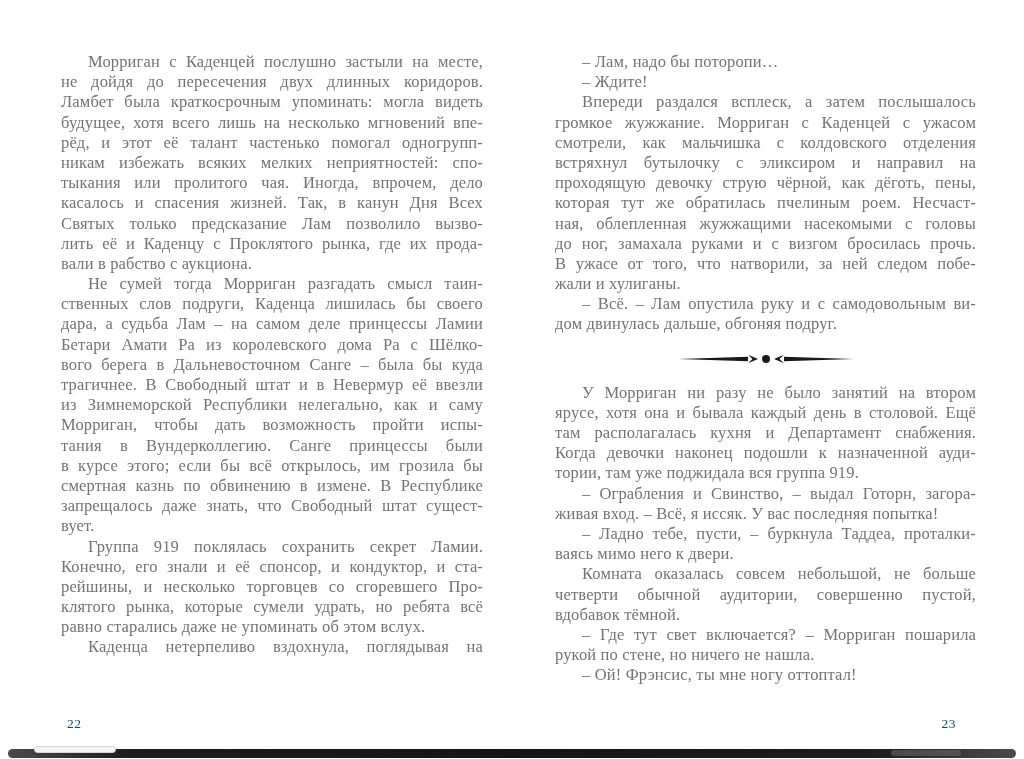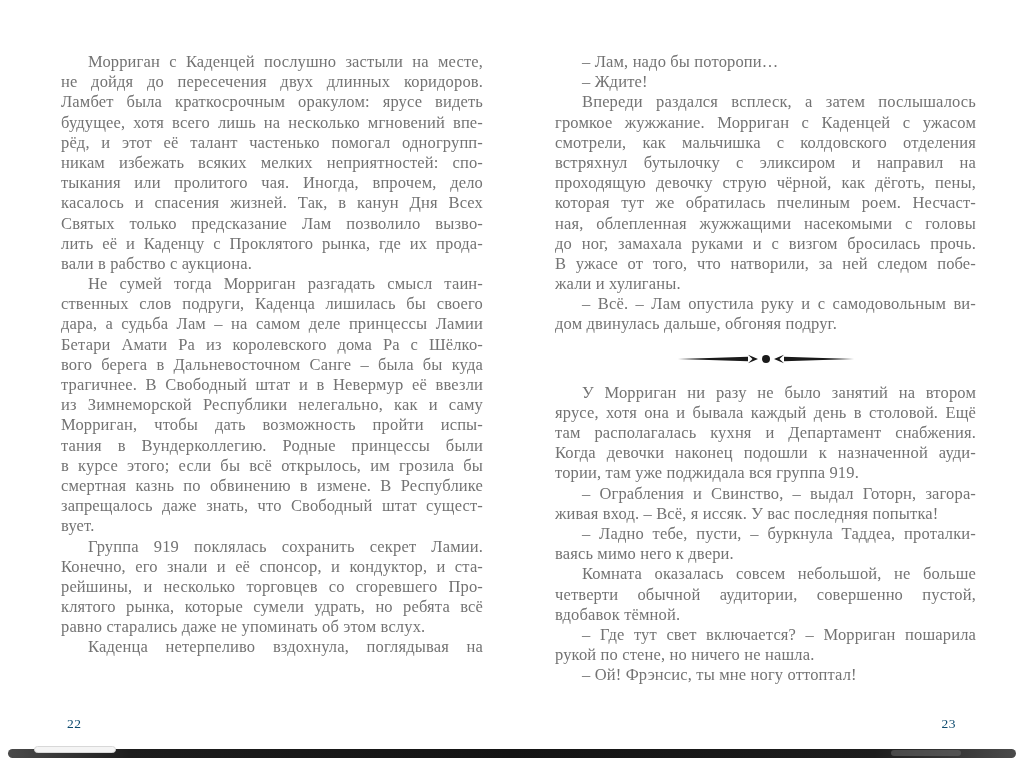--- a/index.html
+++ b/index.html
@@ -75,40 +75,40 @@
 </head>
 <body>
 
 <div class="book-spread">
 
   <div class="page page-left">
     <div id="left-page-content">
         <div>
           <div class="line indent">Морриган с Каденцей послушно застыли на месте,</div>
           <div class="line">не дойдя до пересечения двух длинных коридоров.</div>
-          <div class="line">Ламбет была краткосрочным оракулом: ярусе видеть</div>
+          <div class="line">Ламбет была краткосрочным упоминать: могла видеть</div>
           <div class="line">будущее, хотя всего лишь на несколько мгновений впе-</div>
           <div class="line">рёд, и этот её талант частенько помогал одногрупп-</div>
           <div class="line">никам избежать всяких мелких неприятностей: спо-</div>
           <div class="line">тыкания или пролитого чая. Иногда, впрочем, дело</div>
           <div class="line">касалось и спасения жизней. Так, в канун Дня Всех</div>
           <div class="line">Святых только предсказание Лам позволило вызво-</div>
           <div class="line">лить её и Каденцу с Проклятого рынка, где их прода-</div>
           <div class="line last">вали в рабство с аукциона.</div>
         </div>
         <div>
           <div class="line indent">Не сумей тогда Морриган разгадать смысл таин-</div>
           <div class="line">ственных слов подруги, Каденца лишилась бы своего</div>
           <div class="line">дара, а судьба Лам – на самом деле принцессы Ламии</div>
           <div class="line">Бетари Амати Ра из королевского дома Ра с Шёлко-</div>
           <div class="line">вого берега в Дальневосточном Санге – была бы куда</div>
           <div class="line">трагичнее. В Свободный штат и в Невермур её ввезли</div>
           <div class="line">из Зимнеморской Республики нелегально, как и саму</div>
           <div class="line">Морриган, чтобы дать возможность пройти испы-</div>
-          <div class="line">тания в Вундерколлегию. Родные принцессы были</div>
+          <div class="line">тания в Вундерколлегию. Санге принцессы были</div>
           <div class="line">в курсе этого; если бы всё открылось, им грозила бы</div>
           <div class="line">смертная казнь по обвинению в измене. В Республике</div>
           <div class="line">запрещалось даже знать, что Свободный штат сущест-</div>
           <div class="line last">вует.</div>
         </div>
         <div>
           <div class="line indent">Группа 919 поклялась сохранить секрет Ламии.</div>
           <div class="line">Конечно, его знали и её спонсор, и кондуктор, и ста-</div>
           <div class="line">рейшины, и несколько торговцев со сгоревшего Про-</div>
           <div class="line">клятого рынка, которые сумели удрать, но ребята всё</div>

